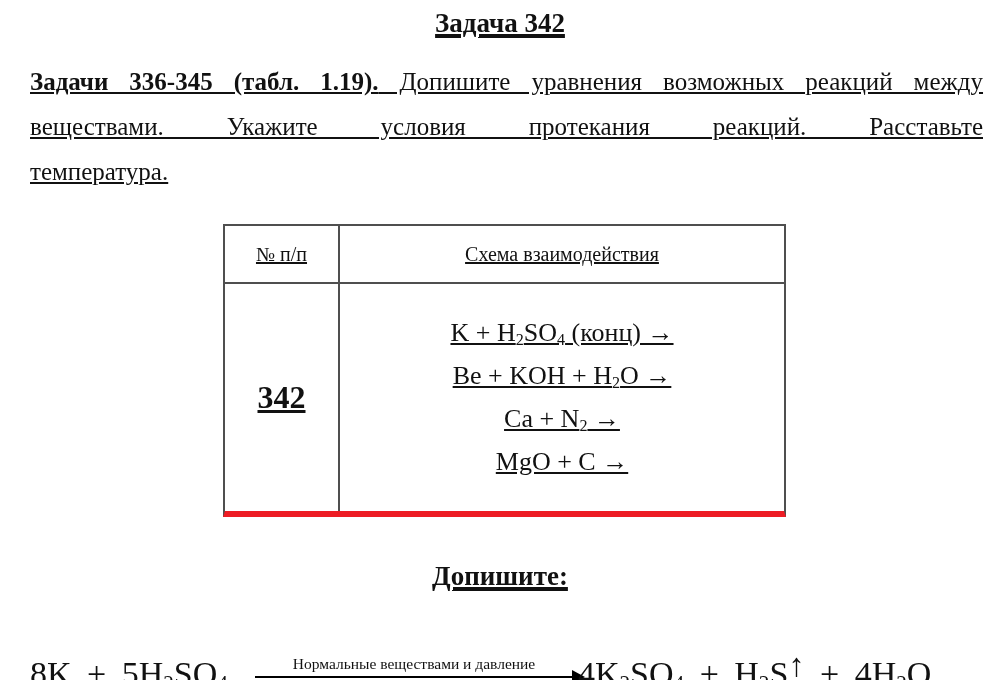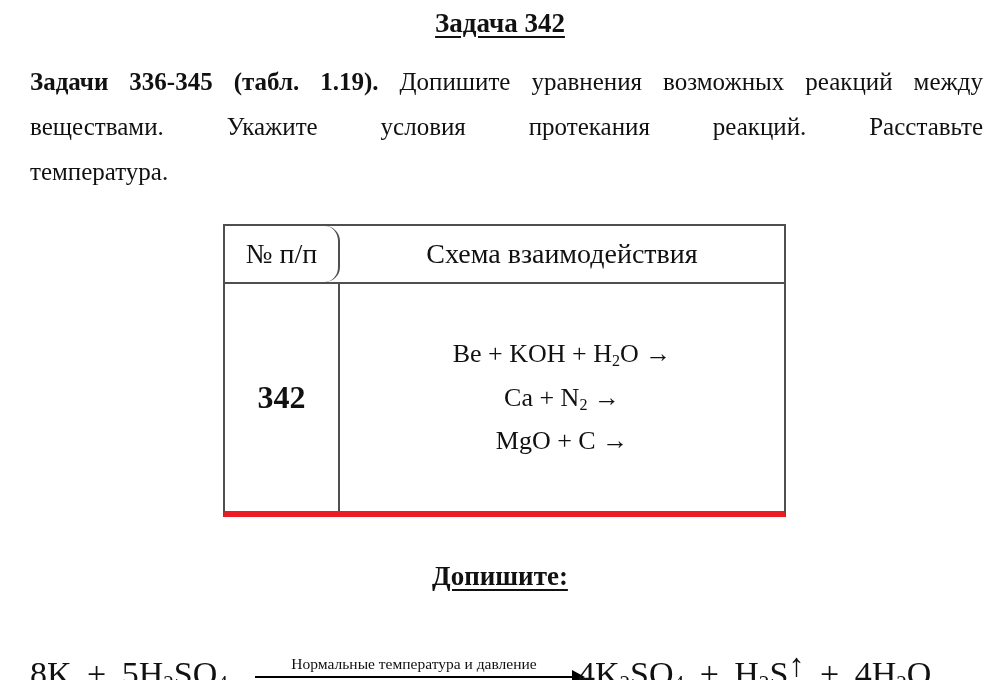--- a/index.html
+++ b/index.html
@@ -4,21 +4,21 @@
 <style>
   html, body {
     margin: 0; padding: 0;
     width: 1000px; height: 680px;
     background: #ffffff;
     overflow: hidden;
     font-family: "Liberation Serif", "DejaVu Serif", serif;
     color: #111111;
     position: relative;
   }
-  .page { position: relative; width: 1000px; height: 680px; overflow: hidden; }
+  .page { position: relative; width: 1000px; height: 680px; overflow: hidden; text-decoration: underline; }
 
   
   .doc-title {
     margin-top: 8px;
     text-align: center;
     font-size: 27px;
     font-weight: bold;
     text-decoration: underline;
     text-underline-offset: 4px;
     text-decoration-thickness: 2px;
@@ -44,21 +44,21 @@
     border-bottom: 6px solid #ed1c24;
     box-sizing: content-box;
   }
   .tbl-row { display: grid; grid-template-columns: 115px 1fr; }
   .tbl-head { border-bottom: 2px solid #4f4f4f; height: 56px; }
   .cell {
     display: flex; align-items: center; justify-content: center;
     text-align: center;
   }
   .c1 { border-right: 2px solid #4f4f4f; }
-  .head-cell { font-size: 28px; border-radius: 15px; }
+  .head-cell { font-size: 20px; }
   .tbl-body { height: 227px; }
   .row-num { font-size: 32px; font-weight: bold; }
   .reactions {
     display: flex; flex-direction: column;
     align-items: center; justify-content: center;
     font-size: 26px;
   }
   .reaction { line-height: 36px; white-space: pre; }
 
   
@@ -126,33 +126,34 @@
   </div>
 
   <div class="tbl" style="border-bottom-color: rgb(237, 28, 36);">
     <div class="tbl-row tbl-head">
       <div class="cell c1 head-cell">№ п/п</div>
       <div class="cell head-cell">Схема взаимодействия</div>
     </div>
     <div class="tbl-row tbl-body">
       <div class="cell c1 row-num">342</div>
       <div class="cell reactions">
+        <div class="reaction">K + H<span class="sub">2</span>SO<span class="sub">4</span> (конц) →</div>
         <div class="reaction">Be + KOH + H<span class="sub">2</span>O →</div>
         <div class="reaction">Ca + N<span class="sub">2</span> →</div>
         <div class="reaction">MgO + C →</div>
       </div>
     </div>
   </div>
 
   <div class="solution-heading">Допишите:</div>
 
   <div class="solution-eq">
     <span class="eq-part eq-left">8K + 5H<span class="sub">2</span>SO<span class="sub">4</span></span>
     <div class="eq-arrow">
-      <div class="eq-arrow-label">Нормальные температура и давление</div>
+      <div class="eq-arrow-label">Нормальные веществами и давление</div>
       <div class="eq-arrow-line">
         <span class="eq-arrow-head"></span>
       </div>
     </div>
     <span class="eq-part eq-right">4K<span class="sub">2</span>SO<span class="sub">4</span> + H<span class="sub">2</span>S<span class="sup">↑</span> + 4H<span class="sub">2</span>O</span>
   </div>
 
 </div>
 
 </body></html>

